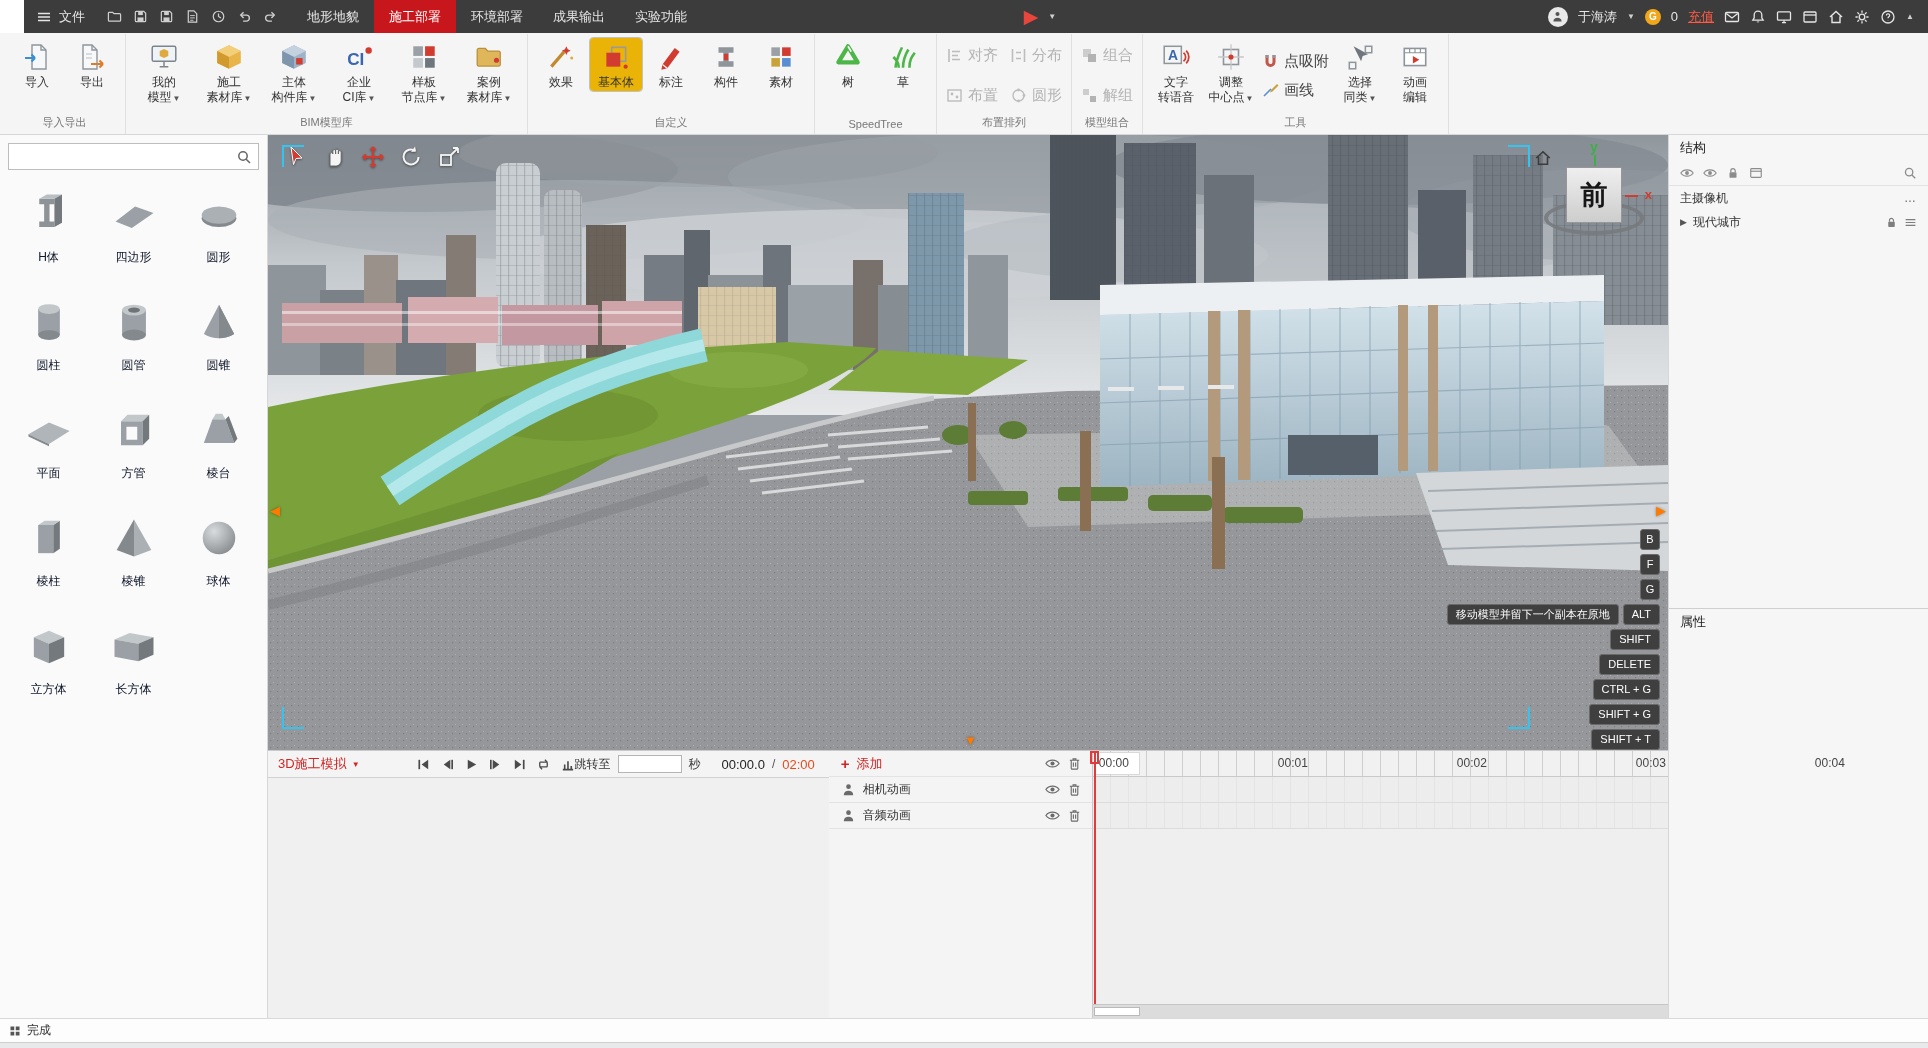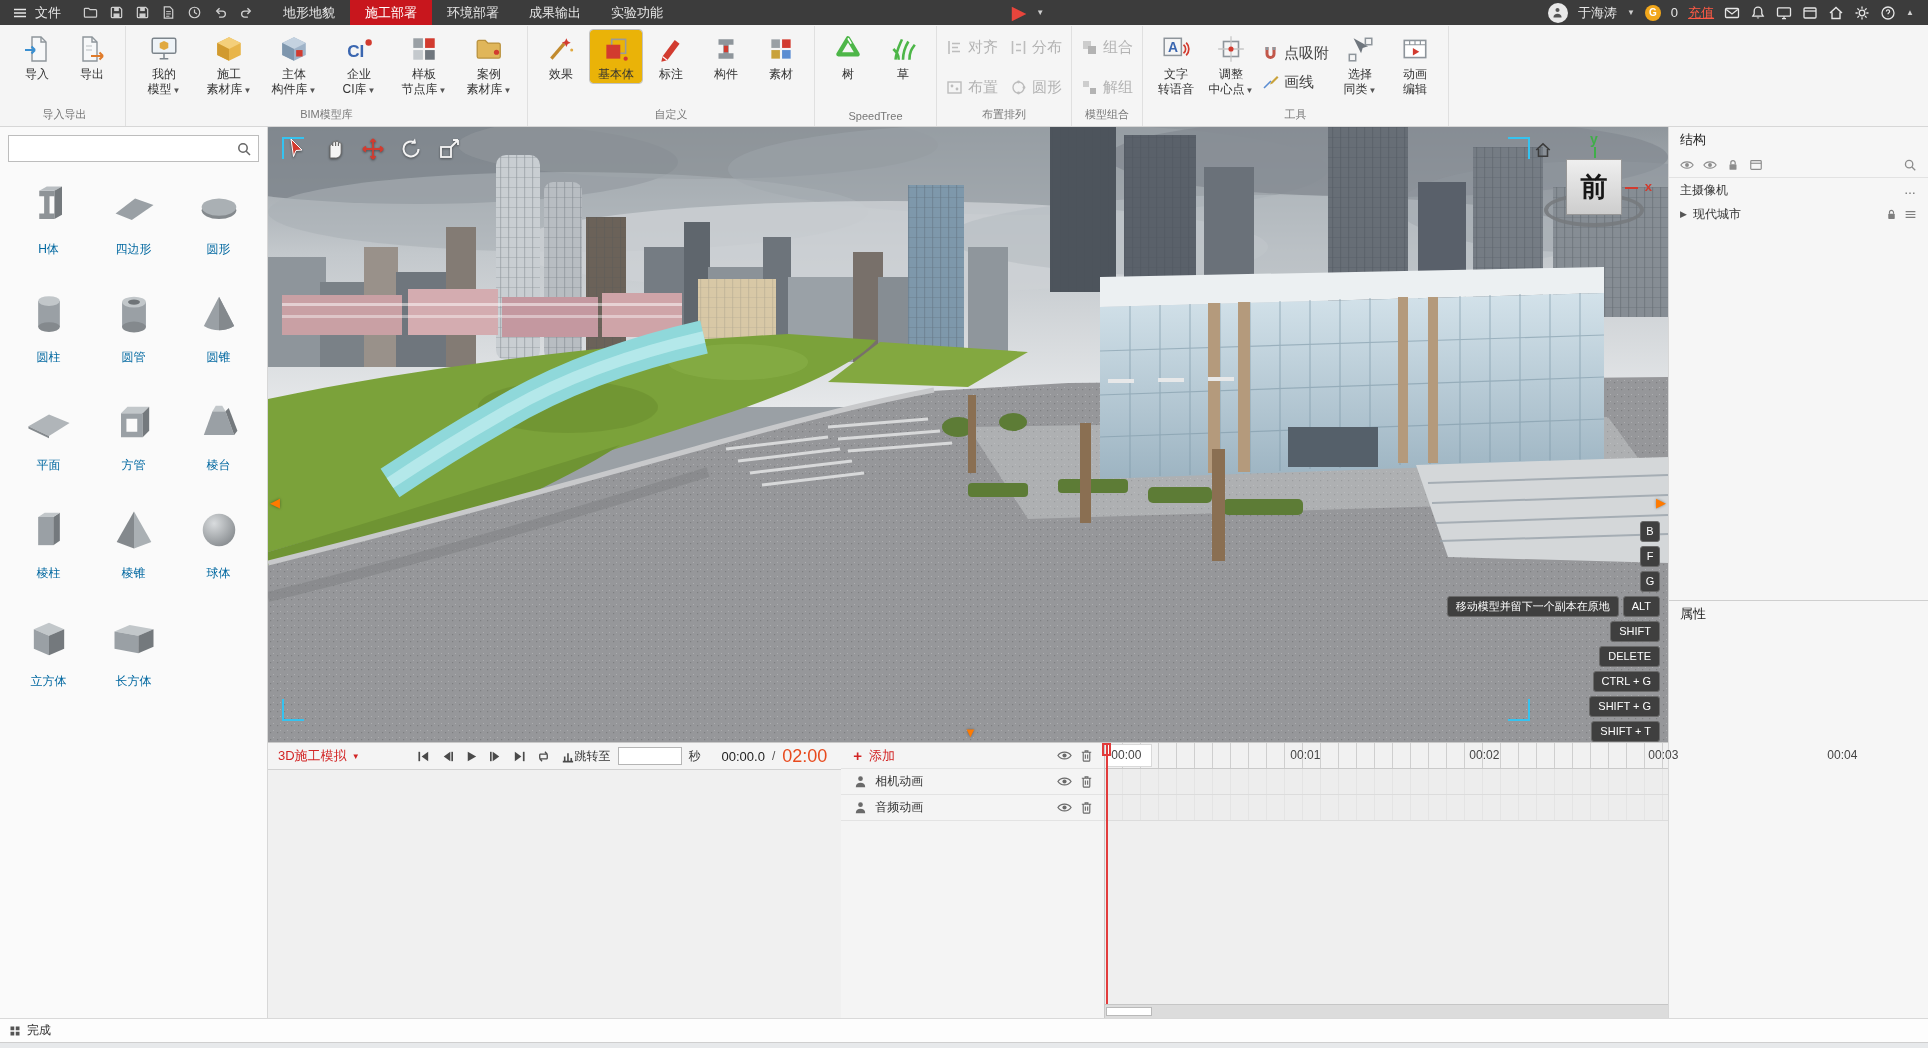--- a/index.html
+++ b/index.html
@@ -8,21 +8,21 @@
   .ico{display:inline-flex;width:16px;height:16px;flex:none;}
   .ico svg{width:100%;height:100%;}
 
   
   .titlebar{height:25px;background:#fff;border-bottom:1px solid #e6e6e6;display:flex;align-items:center;padding-left:6px;font-size:12px;color:#111;}
   .app-ico{width:15px;height:15px;margin-right:6px;}
   .win-controls{margin-left:auto;display:flex;height:100%;}
   .win-controls .wc{width:46px;display:flex;align-items:center;justify-content:center;font-size:13px;color:#444;}
 
   
-  .menubar{height:25px;background:#3c3c3c;display:flex;align-items:center;color:#e6e6e6;font-size:13px;}
+  .menubar{height:33px;background:#3c3c3c;display:flex;align-items:center;color:#e6e6e6;font-size:13px;margin-left:24px;}
   .mb-file{display:flex;align-items:center;gap:7px;padding:0 12px;}
   .mb-icons{display:flex;align-items:center;gap:11px;padding:0 10px;color:#cfcfcf;}
   .mb-icons .ico{width:15px;height:15px;}
   .flipx svg{transform:scaleX(-1);}
   .mb-tabs{display:flex;height:100%;margin-left:4px;}
   .mb-tab{padding:0 15px;display:flex;align-items:center;height:100%;color:#e6e6e6;}
   .mb-tab.active{background:#c8161d;color:#fff;}
   .mb-center{flex:1;display:flex;justify-content:center;align-items:center;gap:10px;padding-right:170px;}
   .play-glyph{color:#e8453c;font-size:19px;line-height:1;}
   .chev{font-size:8px;color:#cfcfcf;}
@@ -52,21 +52,21 @@
 
   
   .main{flex:1;display:flex;min-height:0;}
 
   
   .left-panel{width:268px;background:#fafafa;border-right:1px solid #d7d7d7;display:flex;flex-direction:column;}
   .search-row{margin:8px 8px 4px;display:flex;align-items:center;border:1px solid #bdbdbd;background:#fff;height:27px;padding:0 6px;}
   .search-row input{flex:1;border:none;outline:none;font-size:12px;background:transparent;}
   .search-row .ico{color:#666;}
   .shape-grid{display:grid;grid-template-columns:repeat(3,1fr);row-gap:30px;padding:14px 6px;}
-  .shape{display:flex;flex-direction:column;align-items:center;gap:9px;font-size:12px;color:#0369a1;}
+  .shape{display:flex;flex-direction:column;align-items:center;gap:9px;font-size:12px;color:#0f172a;}
   .shape svg{width:52px;height:52px;}
 
   
   .center{flex:1;display:flex;flex-direction:column;min-width:0;}
   .viewport{position:relative;height:615px;background:#9aa0a5;overflow:hidden;}
   .scene{position:absolute;inset:0;width:100%;height:100%;display:block;}
   .vp-tools{position:absolute;left:16px;top:9px;display:flex;gap:12px;}
   .vp-tool{width:26px;height:26px;display:flex;align-items:center;justify-content:center;filter:drop-shadow(0 1px 1px rgba(0,0,0,.45));}
   .vp-tool svg{width:24px;height:24px;}
   .corner{position:absolute;width:22px;height:22px;}
@@ -93,21 +93,21 @@
 
   
   .timeline{flex:1;background:#f0f0f0;border-top:1px solid #c9c9c9;display:flex;min-height:0;}
   .tl-header{height:27px;display:flex;align-items:center;border-bottom:1px solid #d2d2d2;padding:0 14px 0 10px;background:#f4f4f4;font-size:13px;color:#333;}
   .tl-mode{color:#d22525;display:flex;align-items:center;gap:5px;}
   .tl-transport{display:flex;align-items:center;gap:9px;margin-left:56px;color:#4a4a4a;}
   .tl-transport .ico{width:15px;height:15px;}
   .tl-right{margin-left:auto;display:flex;align-items:center;gap:7px;font-size:12px;color:#333;}
   .tl-jump-input{width:64px;height:18px;border:1px solid #b5b5b5;background:#fff;outline:none;font-size:12px;padding:0 3px;}
   .tl-cur{font-size:13px;color:#222;margin-left:14px;}
-  .tl-total{font-size:18px;color:#e84a1e;}
+  .tl-total{font-size:13px;color:#e84a1e;}
   .tl-sep{color:#555;}
   .tl-body{flex:1;display:flex;min-height:0;}
   .tl-col{width:264px;border-right:1px solid #c9c9c9;background:#f4f4f4;display:flex;flex-direction:column;}
   .tr-row{height:26px;display:flex;align-items:center;padding:0 10px 0 12px;gap:7px;border-bottom:1px solid #e3e3e3;font-size:12px;color:#333;}
   .tr-row .grow{flex:1;}
   .tr-row .ico{width:15px;height:15px;color:#6a6a6a;}
   .add-plus{color:#d22525;font-size:15px;font-weight:bold;}
   .add-label{color:#d22525;font-size:13px;}
   .tl-lanes{flex:1;position:relative;background:#efefef;display:flex;flex-direction:column;text-align:right;}
   .ruler{height:26px;border-bottom:1px solid #c9c9c9;position:relative;background:#f1f1f1;background-image:repeating-linear-gradient(90deg,transparent 0 17px,#cfcfcf 17px 18px);font-size:12px;color:#444;}

